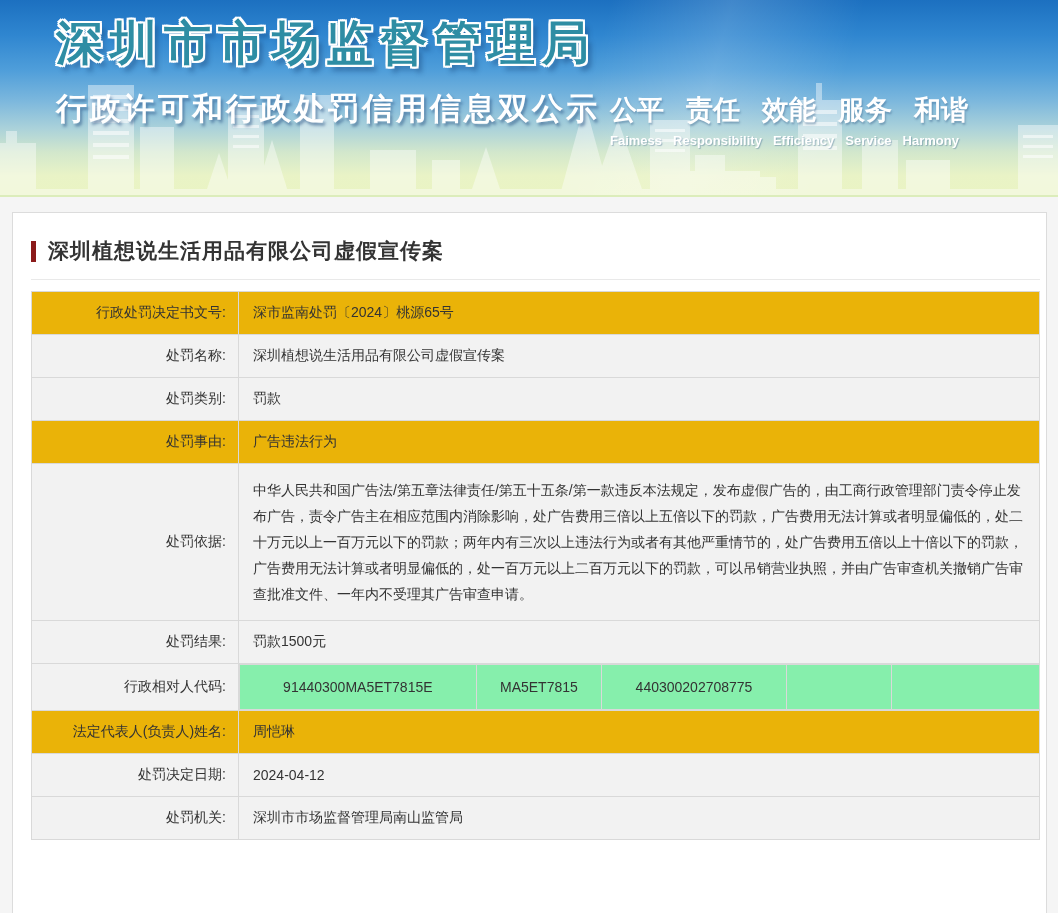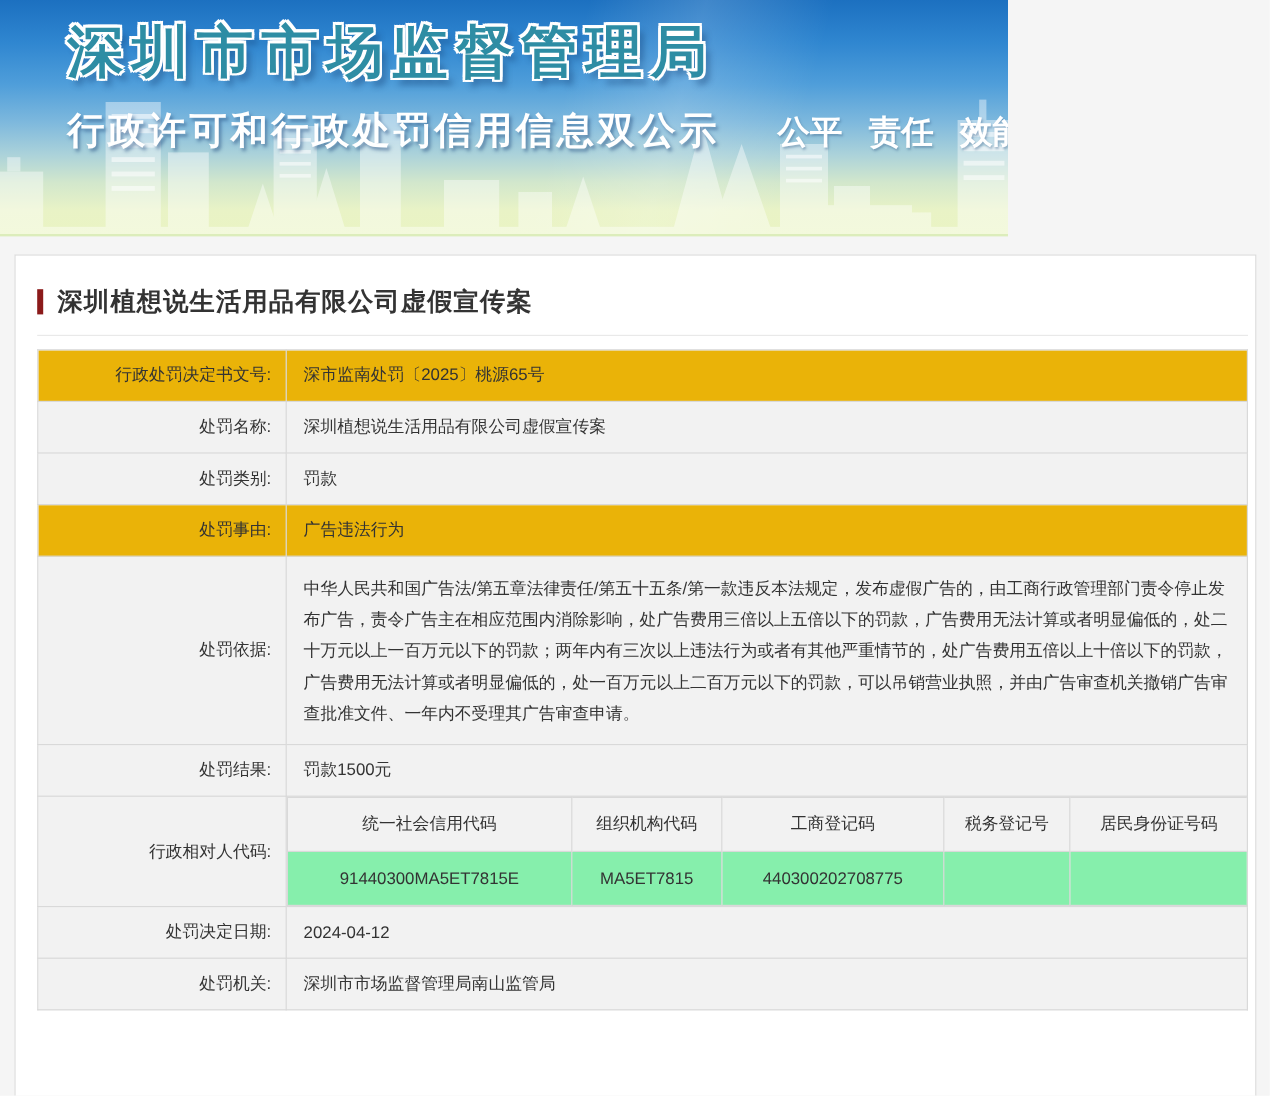--- a/index.html
+++ b/index.html
@@ -1,35 +1,35 @@
 <!DOCTYPE html>
 <html><head>
 <meta charset="utf-8">
 <style>
   * { margin:0; padding:0; box-sizing:border-box; }
   html,body { width:1058px; height:913px; overflow:hidden;
     font-family:"Liberation Sans","DejaVu Sans",sans-serif; background:#f5f5f5; }
 
   
-  .banner { position:relative; width:840px; height:197px; overflow:hidden;
+  .banner { position:relative; width:1058px; height:197px; overflow:hidden;
     background:linear-gradient(180deg,#1c70c0 0%,#2f86d0 18%,#4f9eda 36%,#7db8dd 52%,
       #abd2da 66%,#d2e7cc 78%,#e9f3c6 90%,#eaf4c3 100%);
     border-bottom:2px solid #dcedbb; }
   .banner::before { content:""; position:absolute; inset:0;
     background:linear-gradient(105deg,rgba(255,255,255,0) 55%,rgba(255,255,255,.16) 66%,
       rgba(255,255,255,0) 78%); }
   .skyline { position:absolute; left:0; bottom:0; width:1058px; height:130px; }
   .banner-title { position:absolute; left:56px; top:12px; font-size:47px; font-weight:bold;
     letter-spacing:7px; color:#2e8da4; white-space:nowrap;
     text-shadow:-2px -2px 0 #fff,2px -2px 0 #fff,-2px 2px 0 #fff,2px 2px 0 #fff,
       -2px 0 0 #fff,2px 0 0 #fff,0 -2px 0 #fff,0 2px 0 #fff,5px 6px 5px rgba(20,60,110,.45); }
   .banner-subtitle { position:absolute; left:56px; top:88px; font-size:31px; font-weight:bold;
     letter-spacing:3px; color:#ffffff; white-space:nowrap;
     text-shadow:2px 3px 3px rgba(40,80,130,.55); }
-  .motto { position:absolute; left:648px; top:92px; width:380px; }
+  .motto { position:absolute; left:610px; top:92px; width:380px; }
   .motto-cn { display:flex; gap:22px; font-size:27px; font-weight:bold; color:#fff;
     text-shadow:1px 2px 2px rgba(60,100,140,.45); white-space:nowrap; }
   .motto-en { display:flex; gap:11px; margin-top:5px; font-size:13px; font-weight:bold;
     color:#fff; text-shadow:1px 1px 1px rgba(60,100,140,.4); white-space:nowrap; }
 
   
   .panel { background:#fff; border:1px solid #dcdcdc; margin:15px 11px 0 12px;
     padding-bottom:60px; min-height:760px; }
   .title-block { display:flex; align-items:center; padding:24px 18px 14px 18px; }
   .title-marker { width:5px; height:21px; background:#8b1a1a; margin-right:12px; flex:0 0 auto; }
@@ -116,41 +116,48 @@
   <div class="banner-title">深圳市市场监督管理局</div>
   <div class="banner-subtitle">行政许可和行政处罚信用信息双公示</div>
   <div class="motto">
     <div class="motto-cn">
       <span>公平</span>
       <span>责任</span>
       <span>效能</span>
       <span>服务</span>
       <span>和谐</span>
     </div>
+    <div class="motto-en">
+      <span>Faimess</span>
+      <span>Responsibility</span>
+      <span>Efficiency</span>
+      <span>Service</span>
+      <span>Harmony</span>
+    </div>
   </div>
 </div>
 
 <div class="panel">
   <div class="title-block">
     <div class="title-marker"></div>
     <div class="case-title">深圳植想说生活用品有限公司虚假宣传案</div>
   </div>
   <div class="separator"></div>
 
   <div class="table-wrap">
     <table class="info">
       <colgroup>
           <col style="width:207px">
           <col>
         </colgroup>
 
       <tbody>
           <tr class="plain">
         <td class="lbl">行政处罚决定书文号:</td>
-        <td class="val">深市监南处罚〔2025〕桃源65号</td>
+        <td class="val">深市监南处罚〔2024〕桃源65号</td>
       </tr>
       <tr class="shade">
         <td class="lbl">处罚名称:</td>
         <td class="val">深圳植想说生活用品有限公司虚假宣传案</td>
       </tr>
       <tr class="shade">
         <td class="lbl">处罚类别:</td>
         <td class="val">罚款</td>
       </tr>
       <tr class="plain">
@@ -171,39 +178,36 @@
         <td class="codes-cell">
           <table class="codes">
             <colgroup>
               <col style="width:29.6%">
                   <col style="width:15.7%">
                   <col style="width:23.1%">
               <col style="width:13.2%">
                   <col style="width:18.4%">
             </colgroup>
             <tbody>
-                  <tr class="hd">
-              <td>统一社会信用代码</td>
-              <td>组织机构代码</td>
-              <td>工商登记码</td>
-              <td>税务登记号</td>
-              <td>居民身份证号码</td>
-            </tr>
             <tr class="vl">
               <td>91440300MA5ET7815E</td>
               <td>MA5ET7815</td>
               <td>440300202708775</td>
               <td></td>
               <td></td>
             </tr>
           </tbody>
               </table>
         </td>
       </tr>
 
+      <tr class="plain">
+        <td class="lbl">法定代表人(负责人)姓名:</td>
+        <td class="val">周恺琳</td>
+      </tr>
       <tr class="shade">
         <td class="lbl">处罚决定日期:</td>
         <td class="val">2024-04-12</td>
       </tr>
       <tr class="shade">
         <td class="lbl">处罚机关:</td>
         <td class="val">深圳市市场监督管理局南山监管局</td>
       </tr>
     </tbody>
       </table>

